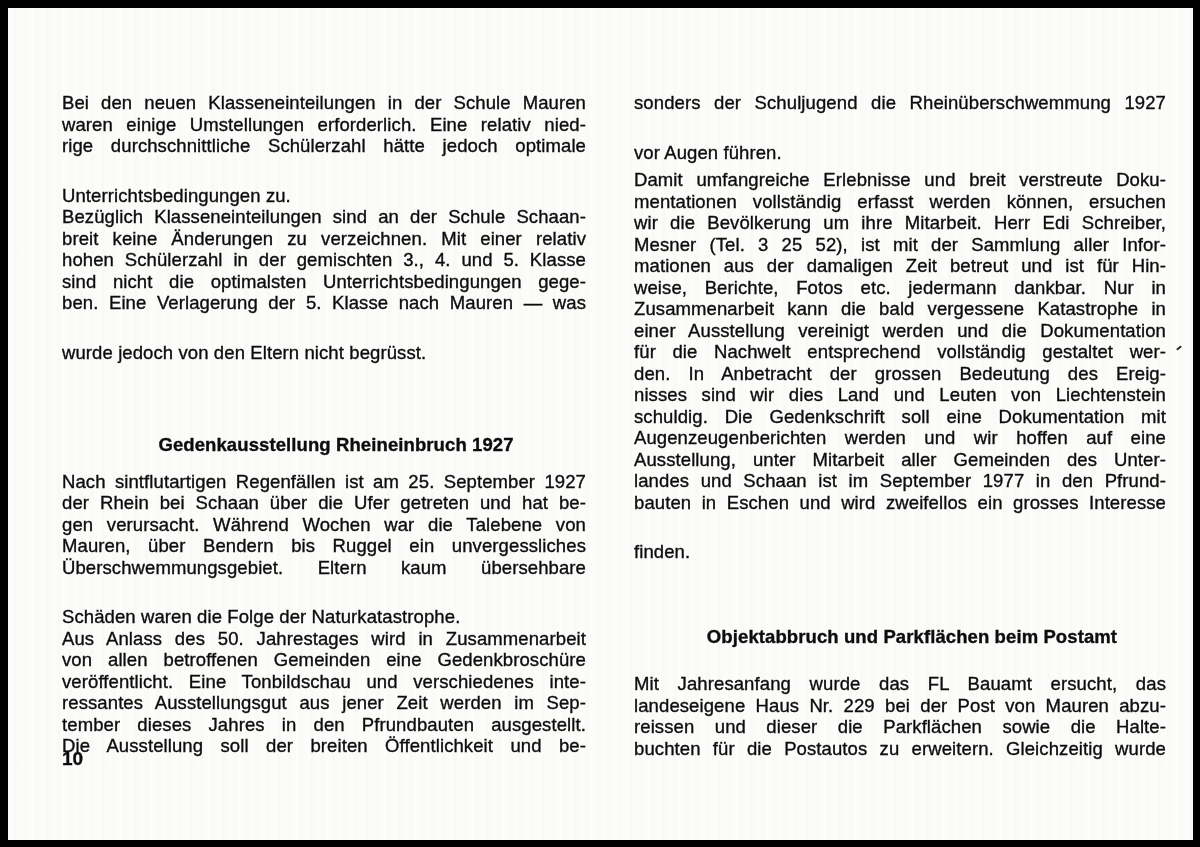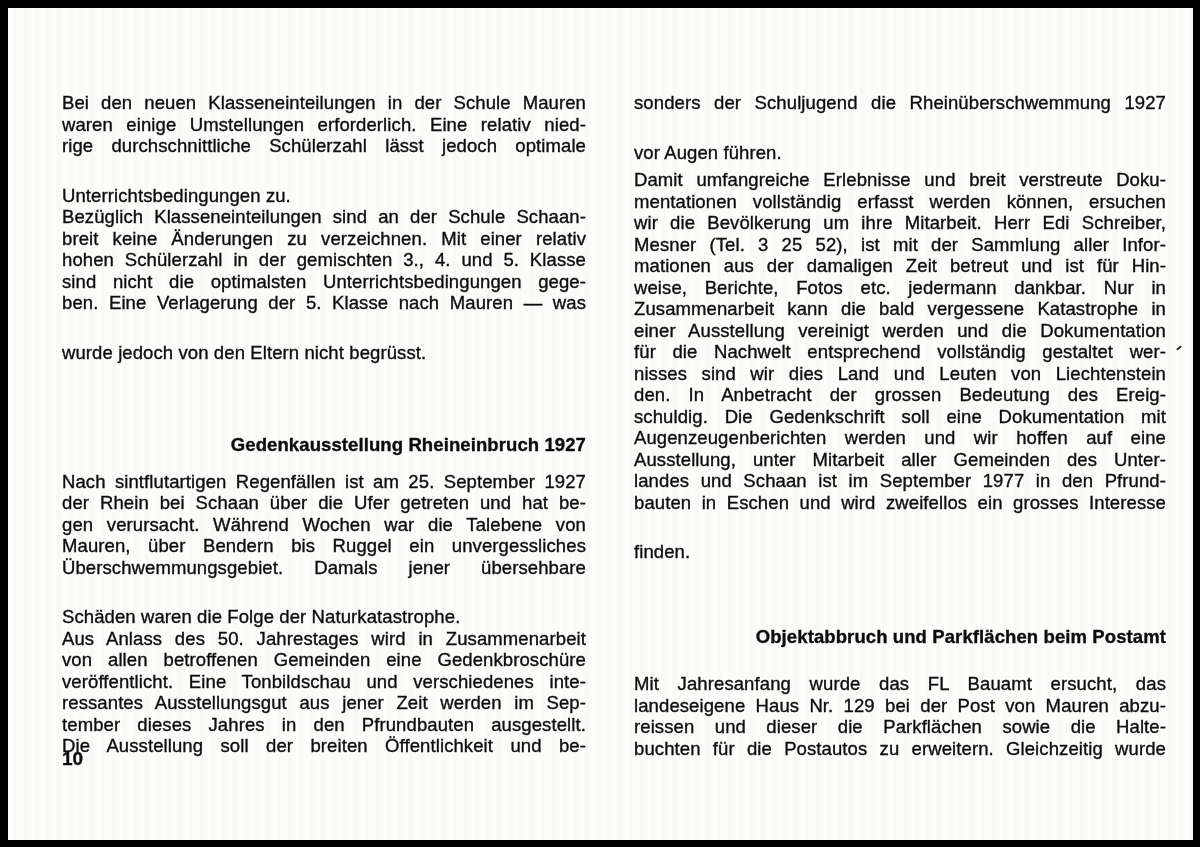--- a/index.html
+++ b/index.html
@@ -37,21 +37,21 @@
   .col-right { left: 626px; width: 532px; }
   .line {
     text-align: justify;
     text-align-last: justify;
     white-space: normal;
   }
   .line.last { text-align-last: left; margin-top: 28px; }
   .bold { font-weight: normal; }
   .heading {
     font-weight: bold;
-    text-align: right;
+    text-align: center;
     line-height: 21.5px;
     margin-left: 24px;
   }
   .col-left  .heading { margin-top: 71px; margin-bottom: 15px; }
   .col-right .heading { margin-top: 63px; margin-bottom: 26px; }
   .col-right .paragraph + .paragraph { margin-top: 6px; }
   .page-number {
     position: absolute;
     left: 54px; top: 740px;
     font-size: 19px;
@@ -70,38 +70,38 @@
 </style>
 </head>
 <body>
 
 <div class="scan-frame">
   <div class="page">
     <div class="column col-left" id="col-left">
         <div class="paragraph">
           <div class="line">Bei den neuen Klasseneinteilungen in der Schule Mauren</div>
           <div class="line">waren einige Umstellungen erforderlich. Eine relativ nied-</div>
-          <div class="line">rige durchschnittliche Schülerzahl lässt jedoch optimale</div>
+          <div class="line">rige durchschnittliche Schülerzahl hätte jedoch optimale</div>
           <div class="line last">Unterrichtsbedingungen zu.</div>
         </div>
         <div class="paragraph">
           <div class="line">Bezüglich Klasseneinteilungen sind an der Schule Schaan-</div>
           <div class="line">breit keine Änderungen zu verzeichnen. Mit einer relativ</div>
           <div class="line">hohen Schülerzahl in der gemischten 3., 4. und 5. Klasse</div>
           <div class="line">sind nicht die optimalsten Unterrichtsbedingungen gege-</div>
           <div class="line">ben. Eine Verlagerung der 5. Klasse nach Mauren — was</div>
           <div class="line last">wurde jedoch von den Eltern nicht begrüsst.</div>
         </div>
         <div class="heading">Gedenkausstellung Rheineinbruch 1927</div>
         <div class="paragraph">
           <div class="line">Nach sintflutartigen Regenfällen ist am 25. September 1927</div>
           <div class="line">der Rhein bei Schaan über die Ufer getreten und hat be-</div>
           <div class="line">gen verursacht. Während Wochen war die Talebene von</div>
           <div class="line">Mauren, über Bendern bis Ruggel ein unvergessliches</div>
-          <div class="line">Überschwemmungsgebiet. Damals jener übersehbare</div>
+          <div class="line">Überschwemmungsgebiet. Eltern kaum übersehbare</div>
           <div class="line last">Schäden waren die Folge der Naturkatastrophe.</div>
         </div>
         <div class="paragraph">
           <div class="line">Aus Anlass des 50. Jahrestages wird in Zusammenarbeit</div>
           <div class="line">von allen betroffenen Gemeinden eine Gedenkbroschüre</div>
           <div class="line">veröffentlicht. Eine Tonbildschau und verschiedenes inte-</div>
           <div class="line">ressantes Ausstellungsgut aus jener Zeit werden im Sep-</div>
           <div class="line">tember dieses Jahres in den Pfrundbauten ausgestellt.</div>
           <div class="line">Die Ausstellung soll der breiten Öffentlichkeit und be-</div>
         </div>
@@ -114,33 +114,33 @@
         <div class="paragraph">
           <div class="line">Damit umfangreiche Erlebnisse und breit verstreute Doku-</div>
           <div class="line">mentationen vollständig erfasst werden können, ersuchen</div>
           <div class="line"><span>wir die Bevölkerung um ihre Mitarbeit. </span><span class="bold">Herr Edi Schreiber,</span></div>
           <div class="line"><span class="bold">Mesner (Tel. 3 25 52),</span><span> ist mit der Sammlung aller Infor-</span></div>
           <div class="line">mationen aus der damaligen Zeit betreut und ist für Hin-</div>
           <div class="line">weise, Berichte, Fotos etc. jedermann dankbar. Nur in</div>
           <div class="line">Zusammenarbeit kann die bald vergessene Katastrophe in</div>
           <div class="line">einer Ausstellung vereinigt werden und die Dokumentation</div>
           <div class="line">für die Nachwelt entsprechend vollständig gestaltet wer-</div>
+          <div class="line">den. In Anbetracht der grossen Bedeutung des Ereig-</div>
           <div class="line">nisses sind wir dies Land und Leuten von Liechtenstein</div>
-          <div class="line">den. In Anbetracht der grossen Bedeutung des Ereig-</div>
           <div class="line">schuldig. Die Gedenkschrift soll eine Dokumentation mit</div>
           <div class="line">Augenzeugenberichten werden und wir hoffen auf eine</div>
           <div class="line">Ausstellung, unter Mitarbeit aller Gemeinden des Unter-</div>
           <div class="line">landes und Schaan ist im September 1977 in den Pfrund-</div>
           <div class="line">bauten in Eschen und wird zweifellos ein grosses Interesse</div>
           <div class="line last">finden.</div>
         </div>
         <div class="heading">Objektabbruch und Parkflächen beim Postamt</div>
         <div class="paragraph">
           <div class="line">Mit Jahresanfang wurde das FL Bauamt ersucht, das</div>
-          <div class="line">landeseigene Haus Nr. 129 bei der Post von Mauren abzu-</div>
+          <div class="line">landeseigene Haus Nr. 229 bei der Post von Mauren abzu-</div>
           <div class="line">reissen und dieser die Parkflächen sowie die Halte-</div>
           <div class="line">buchten für die Postautos zu erweitern. Gleichzeitig wurde</div>
         </div>
       </div>
     <div class="page-number">10</div>
     <div class="ink-speck"></div>
   </div>
 </div>
 
 </body></html>

